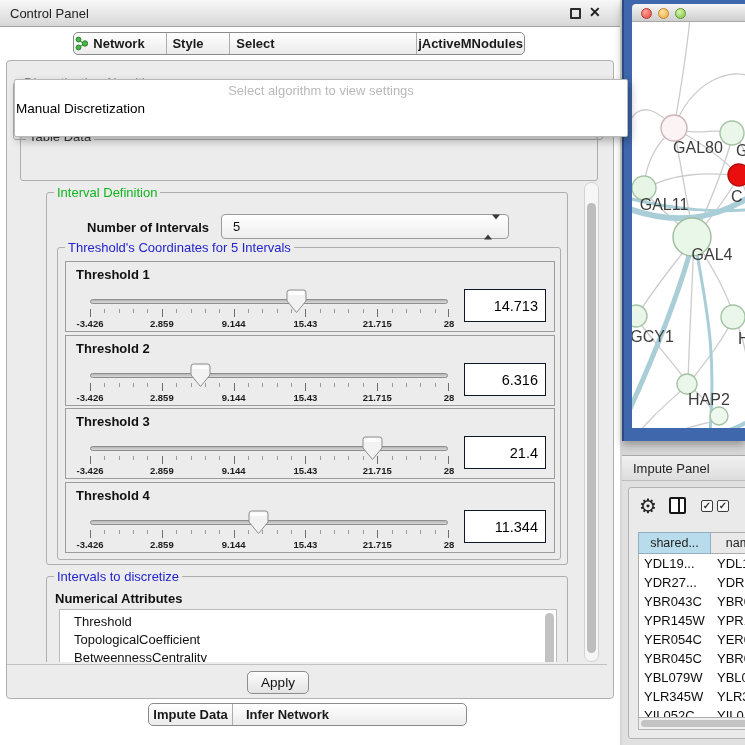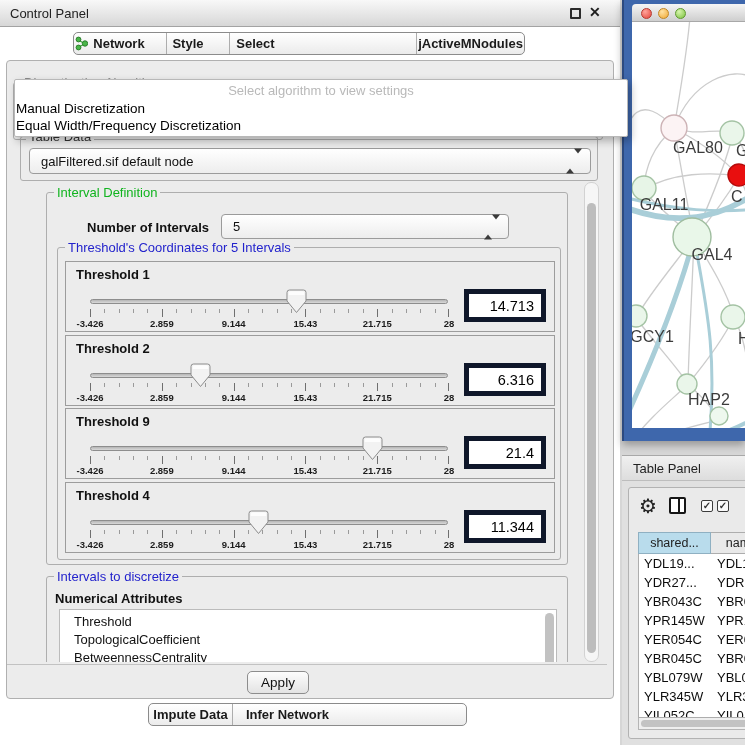--- a/index.html
+++ b/index.html
@@ -73,21 +73,21 @@
   .thr-panel { position:absolute; left:7px; width:490px; height:71px; border:1px solid #9c9c9c; background:#ececec; }
   .track { position:absolute; left:24px; top:37px; width:358px; height:5px;
      background:linear-gradient(#b5b5b5,#d9d9d9); border:1px solid #8d8d8d; border-radius:4px; }
   .thumb { position:absolute; top:27px; width:21px; height:25px; }
   .ticks { position:absolute; left:24px; top:47px; width:359px; height:9px; }
   .ticks .minor { position:absolute; left:0; top:0; width:100%; height:4px;
      background-image:repeating-linear-gradient(to right,#9a9a9a 0 1px,transparent 1px 14.36px); }
   .ticks .mj { position:absolute; top:0; width:1px; height:8px; background:#6f6f6f; }
   .tlbls { position:absolute; left:24px; top:56px; width:359px; height:12px; }
   .tlbls span { position:absolute; transform:translateX(-50%); font-size:9.5px; font-weight:bold; color:#1c1c1c; white-space:nowrap; }
-  .thr-val { position:absolute; left:398px; top:27px; width:82px; height:33px; border:5px solid #0f172a;
+  .thr-val { position:absolute; left:398px; top:27px; width:82px; height:33px; border:1px solid #0f172a;
      background:#fff; font-size:14.5px; text-align:right; padding-right:7px; font-family:"Liberation Sans",sans-serif; }
 
   .listbox { position:absolute; background:#fff; border:1px solid #bbb; overflow:hidden; }
   .listbox .li { position:absolute; left:14px; font-size:13px; color:#111; white-space:nowrap; }
   .listbox .lth { position:absolute; right:2px; top:3px; width:9px; height:60px; background:#c2c2c2; border-radius:5px; }
 
   .apply-bar { position:absolute; left:7px; top:664px; width:600px; height:36px; border-top:1px solid #c2c2c2; }
   .apply-btn { position:absolute; left:240px; top:6px; width:62px; height:23px; border:1px solid #8d8d8d; border-radius:5px;
      background:linear-gradient(#fdfdfd,#e3e3e3); font-size:13.5px; color:#111; text-align:center; line-height:21px; }
 
@@ -172,29 +172,24 @@
     <div class="algo-combo">
       <span class="stepper-btn">
           <i class="up"></i>
           <i class="dn"></i>
         </span>
     </div>
 
     <div class="popup">
       <div class="hd">Select algorithm to view settings</div>
       <div class="op b">Manual Discretization</div>
-      <div class="op r">Equal Width/Frequency Discretization</div>
     </div>
 
     <div class="grp" style="left:20px;top:136px;width:578px;height:45px">
       <span class="grp-title" style="left:5px;color:#333">Table Data</span>
-      <div class="combo" style="left:8px;top:11px;width:562px;height:26px">
-        <span>galFiltered.sif default node</span>
-        <span class="arrows"><i class="up"></i><i class="dn"></i></span>
-      </div>
     </div>
 
     <div class="viewport">
 
       <div class="grp" style="left:32px;top:10px;width:522px;height:373px">
         <span class="grp-title t-green" style="left:7px">Interval Definition</span>
 
         <div class="lbl-b" style="left:40px;top:27px">Number of Intervals</div>
         <div class="combo" style="left:174px;top:21px;width:288px;height:25px">
           <span>5</span>
@@ -252,21 +247,21 @@
                 <span style="left:20%">2.859</span>
                 <span style="left:40%">9.144</span>
                 <span style="left:60%">15.43</span>
                 <span style="left:80%">21.715</span>
                 <span style="left:100%">28</span>
             </div>
             <input class="thr-val" value="6.316" style="">
           </div>
 
           <div class="thr-panel" style="top:160px">
-            <div class="lbl-b" style="left:10px;top:5px">Threshold 9</div>
+            <div class="lbl-b" style="left:10px;top:5px">Threshold 3</div>
             <div class="track"></div>
             <svg class="thumb" viewBox="0 0 21 25" style="left: 296.314px;">
               <path d="M3.5 1 h14 a2.5 2.5 0 0 1 2.5 2.5 v8.5 l-9.5 11.5 l-9.5 -11.5 v-8.5 a2.5 2.5 0 0 1 2.5 -2.5 z" fill="#f2f2f2" stroke="#8d8d8d"></path>
               <path d="M4.5 2.2 h12 a1.8 1.8 0 0 1 1.8 1.8 v2 h-15.6 v-2 a1.8 1.8 0 0 1 1.8 -1.8 z" fill="#ffffff" opacity="0.8"></path>
             </svg>
             <div class="ticks">
                 <i class="minor"></i>
               <span class="mj" style="left:0"></span>
                 <span class="mj" style="left:20%"></span>
                 <span class="mj" style="left:40%"></span>
@@ -410,21 +405,21 @@
           <text x="80" y="238" text-anchor="middle">GAL4</text>
           <text x="20" y="320" text-anchor="middle">GCY1</text>
           <text x="106" y="322">H</text>
           <text x="77" y="383" text-anchor="middle">HAP2</text>
         </g>
       </svg>
     </div>
   </section>
 
   <div class="tp-bar">
-    <span>Table Panel</span>
+    <span>Impute Panel</span>
   </div>
   <section class="tp-body">
     <div class="tp-inner">
       <span class="gear">⚙</span>
       <span class="colsplit">
           <i></i>
         </span>
       <span class="cbx" style="left:72px">✓</span>
       <span class="cbx" style="left:88px">✓</span>
 

